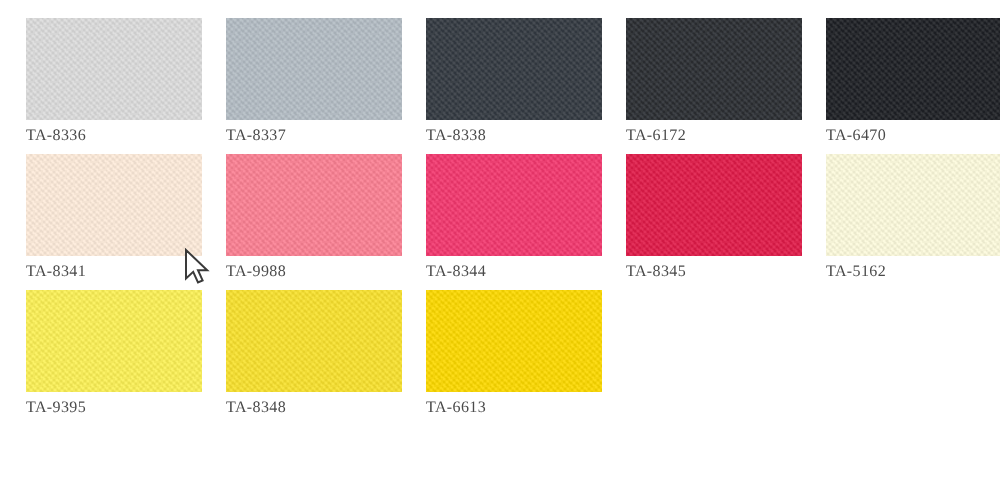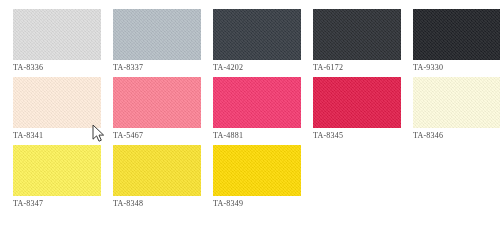--- a/index.html
+++ b/index.html
@@ -84,61 +84,61 @@
     <div class="swatch-cell">
       <div class="swatch-chip" style="background-color: rgb(220, 220, 220);"></div>
       <div class="swatch-label" style="color: rgb(74, 74, 74);">TA-8336</div>
     </div>
     <div class="swatch-cell">
       <div class="swatch-chip" style="background-color: rgb(179, 188, 196);"></div>
       <div class="swatch-label" style="color: rgb(74, 74, 74); text-align: right;">TA-8337</div>
     </div>
     <div class="swatch-cell">
       <div class="swatch-chip" style="background-color: rgb(52, 58, 66);"></div>
-      <div class="swatch-label" style="color: rgb(74, 74, 74);">TA-4202</div>
+      <div class="swatch-label" style="color: rgb(74, 74, 74);">TA-8338</div>
     </div>
     <div class="swatch-cell">
       <div class="swatch-chip" style="background-color: rgb(43, 46, 51);"></div>
       <div class="swatch-label" style="color: rgb(74, 74, 74);">TA-6172</div>
     </div>
     <div class="swatch-cell">
       <div class="swatch-chip" style="background-color: rgb(30, 32, 37);"></div>
-      <div class="swatch-label" style="color: rgb(74, 74, 74);">TA-9330</div>
+      <div class="swatch-label" style="color: rgb(74, 74, 74);">TA-6470</div>
     </div>
     <div class="swatch-cell">
       <div class="swatch-chip" style="background-color: rgb(253, 234, 218);"></div>
       <div class="swatch-label" style="color: rgb(74, 74, 74);">TA-8341</div>
     </div>
     <div class="swatch-cell">
       <div class="swatch-chip" style="background-color: rgb(251, 128, 147);"></div>
-      <div class="swatch-label" style="color: rgb(74, 74, 74);">TA-5467</div>
+      <div class="swatch-label" style="color: rgb(74, 74, 74);">TA-9988</div>
     </div>
     <div class="swatch-cell">
       <div class="swatch-chip" style="background-color: rgb(243, 56, 110);"></div>
-      <div class="swatch-label" style="color: rgb(74, 74, 74);">TA-4881</div>
+      <div class="swatch-label" style="color: rgb(74, 74, 74);">TA-8344</div>
     </div>
     <div class="swatch-cell">
       <div class="swatch-chip" style="background-color: rgb(224, 27, 73);"></div>
       <div class="swatch-label" style="color: rgb(74, 74, 74);">TA-8345</div>
     </div>
     <div class="swatch-cell">
       <div class="swatch-chip" style="background-color: rgb(252, 250, 220);"></div>
-      <div class="swatch-label" style="color: rgb(74, 74, 74);">TA-8346</div>
+      <div class="swatch-label" style="color: rgb(74, 74, 74);">TA-5162</div>
     </div>
     <div class="swatch-cell">
       <div class="swatch-chip" style="background-color: rgb(251, 240, 86);"></div>
-      <div class="swatch-label" style="color: rgb(74, 74, 74);">TA-8347</div>
+      <div class="swatch-label" style="color: rgb(74, 74, 74);">TA-9395</div>
     </div>
     <div class="swatch-cell">
       <div class="swatch-chip" style="background-color: rgb(248, 225, 46);"></div>
       <div class="swatch-label" style="color: rgb(74, 74, 74);">TA-8348</div>
     </div>
     <div class="swatch-cell">
       <div class="swatch-chip" style="background-color: rgb(252, 217, 0);"></div>
-      <div class="swatch-label" style="color: rgb(74, 74, 74);">TA-8349</div>
+      <div class="swatch-label" style="color: rgb(74, 74, 74);">TA-6613</div>
     </div>
   </div>
 
 <div id="mouse-cursor" style="left: 92px; top: 124px;">
   <svg width="13" height="19" viewBox="0 0 13 19" xmlns="http://www.w3.org/2000/svg">
     <path d="M1,1 L1,15.2 L4.6,11.9 L7.0,17.2 L9.3,16.2 L7.0,11.1 L11.6,11.1 Z" fill="#ffffff" stroke="#3a3a3a" stroke-width="1" stroke-linejoin="miter"></path>
   </svg>
 </div>
 
 </body></html>

